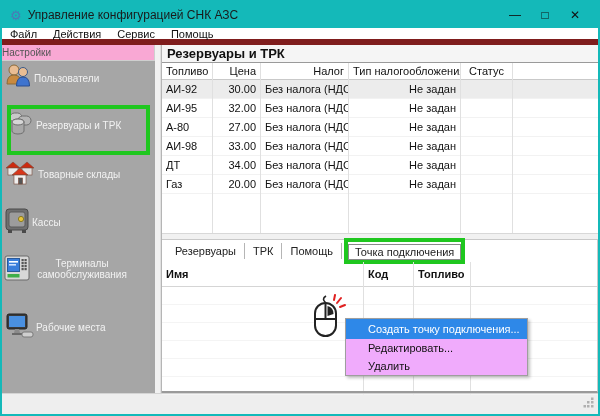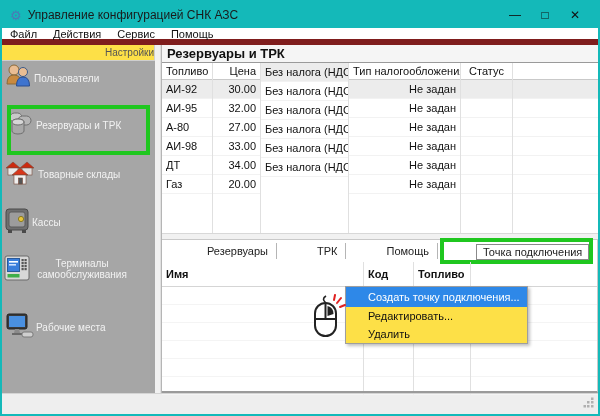--- a/index.html
+++ b/index.html
@@ -14,22 +14,22 @@
   .app-icon{ font-size:13px; color:#4a7ab5; margin-right:6px; line-height:1;}
   .title-text{ font-size:12px; color:#1a1a1a; }
   .tb-spacer{ flex:1; }
   .tb-btn{ width:30px; text-align:center; font-size:12px; color:#111; cursor:default; line-height:26px;}
   
   .menubar{ height:17px; background:#fff; display:flex; align-items:center; padding-left:8px; border-bottom:6px solid #7f1d1d; flex:0 0 auto;}
   .menu-item{ font-size:11px; color:#111; margin-right:16px; }
   
   .content{ flex:1; display:flex; min-height:0; }
   .sidebar{ width:153px; display:flex; flex-direction:column; flex:0 0 auto;}
-  .sidebar-header{ height:16px; background:#fde047; border-bottom:1px solid #cfcfcf; border-right:1px solid #cfcfcf;
-    font-size:10px; color:#555; text-align:right; line-height:15px;}
+  .sidebar-header{ height:16px; background:#f9a8d4; border-bottom:1px solid #cfcfcf; border-right:1px solid #cfcfcf;
+    font-size:10px; color:#555; text-align:left; line-height:15px;}
   .sidebar-body{ flex:1; background:#a6a6a6; position:relative; }
   .side-item{ position:absolute; left:0; width:100%; display:flex; flex-direction:row; align-items:center; }
   .side-item .lbl{ font-size:10px; color:#f2f2f2; text-align:center; line-height:11px; margin-top:2px; }
   .side-item svg{ display:block; }
   .annot-side{ position:absolute; left:5px; top:44px; width:143px; height:50px; border:4px solid #1fc71f; }
   .vsplit{ width:6px; background:#f1f1f1; border-right:1px solid #e0e0e0; flex:0 0 auto;}
   
   .main{ flex:1; display:flex; flex-direction:column; border-left:1px solid #b5b5b5; min-width:0;}
   .main-title{ height:18px; background:#f5f5f5; border-bottom:1px solid #9a9a9a; font-size:13px; font-weight:bold;
     color:#111; padding-left:5px; line-height:17px; flex:0 0 auto;}
@@ -39,31 +39,31 @@
   .col.filler{ border-right:none; flex:1; }
   .hcell{ height:17px; font-size:11px; color:#111; padding:0 4px; line-height:17px; border-bottom:1px solid #c9c9c9; white-space:nowrap; overflow:hidden;}
   .dcell{ height:19px; font-size:11px; color:#111; padding:0 4px; line-height:19px; border-bottom:1px solid #f2f2f2; white-space:nowrap; overflow:hidden;}
   .dcell.sel{ background:#ececec; }
   .al{ text-align:left } .ar{ text-align:right } .ac{ text-align:center }
   .hsplit{ height:6px; background:#f1f1f1; border-top:1px solid #d8d8d8; flex:0 0 auto;}
   
   .bottom-panel{ flex:1; border-top:1px solid #c9c9c9; border-right:1px solid #c9c9c9; border-bottom:2px solid #9a9a9a;
     display:flex; flex-direction:column; background:#fff; min-height:0; position:relative;}
   .tabbar{ height:22px; display:flex; align-items:center; padding-left:5px; flex:0 0 auto;}
-  .tab{ font-size:11px; color:#222; padding:2px 8px; border-right:1px solid #b5b5b5;margin-left:32px; }
+  .tab{ font-size:11px; color:#222; padding:2px 8px; border-right:1px solid #b5b5b5; }
   .tab:last-child{ border-right:none; }
   .tab-active-wrap{ border:4px solid #1fc71f; margin-left:2px; }
   .tab.active{ border:1px solid #8a8a8a; background:#fff; padding:1px 6px; border-right:1px solid #8a8a8a;}
   .conn-table{ flex:1; display:flex; min-height:0;justify-content:flex-end;}
   .conn-h{ height:25px; line-height:25px; font-weight:bold; border-bottom:1px solid #d5d5d5;}
   .conn-r{ height:18px; border-bottom:1px solid #f4f4f4;}
   
   .statusbar{ height:21px; background:#eeeeee; border-top:1px solid #d4d4d4; flex:0 0 auto; display:flex; align-items:center; justify-content:flex-end; padding-right:3px;}
   
-  .context-menu{ position:absolute; left:343px; top:284px; width:183px; background:#fde047; border:1px solid #9e9e9e;
+  .context-menu{ position:absolute; left:343px; top:316px; width:183px; background:#f0abfc; border:1px solid #9e9e9e;
     box-shadow:2px 2px 3px rgba(0,0,0,.25); z-index:30; }
   .cm-item{ font-size:11px; color:#111; padding:3px 6px 3px 22px; white-space:nowrap;}
   .cm-item.hl{ background:#2e88e8; color:#fff; padding-top:4px; padding-bottom:4px;}
   .mouse-overlay{ position:absolute; left:308px; top:292px; z-index:31; }
 </style>
 </head>
 <body>
 
 <div class="window">
 
@@ -203,20 +203,21 @@
         <div class="col" style="width:48px">
           <div class="hcell ar">Цена</div>
           <div class="dcell ar sel">30.00</div>
           <div class="dcell ar">32.00</div>
           <div class="dcell ar">27.00</div>
           <div class="dcell ar">33.00</div>
           <div class="dcell ar">34.00</div>
           <div class="dcell ar">20.00</div>
         </div>
         <div class="col" style="width:88px">
+          <div class="hcell ar">Налог</div>
           <div class="dcell al sel">Без налога (НДС)</div>
           <div class="dcell al">Без налога (НДС)</div>
           <div class="dcell al">Без налога (НДС)</div>
           <div class="dcell al">Без налога (НДС)</div>
           <div class="dcell al">Без налога (НДС)</div>
           <div class="dcell al">Без налога (НДС)</div>
         </div>
         <div class="col" style="width:112px">
           <div class="hcell ac">Тип налогообложения</div>
           <div class="dcell ar sel">Не задан</div>

